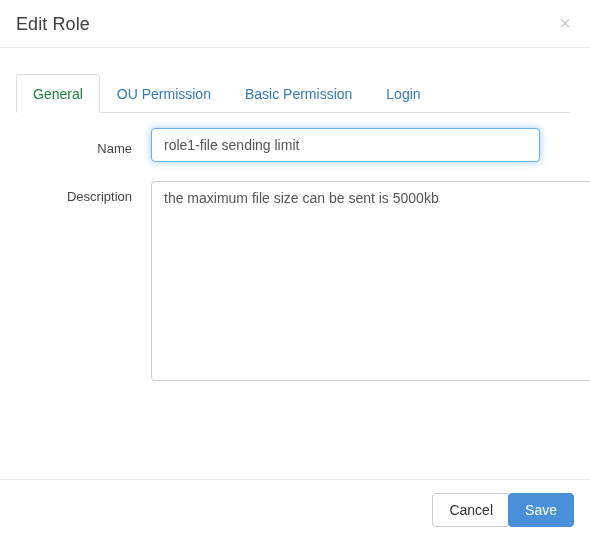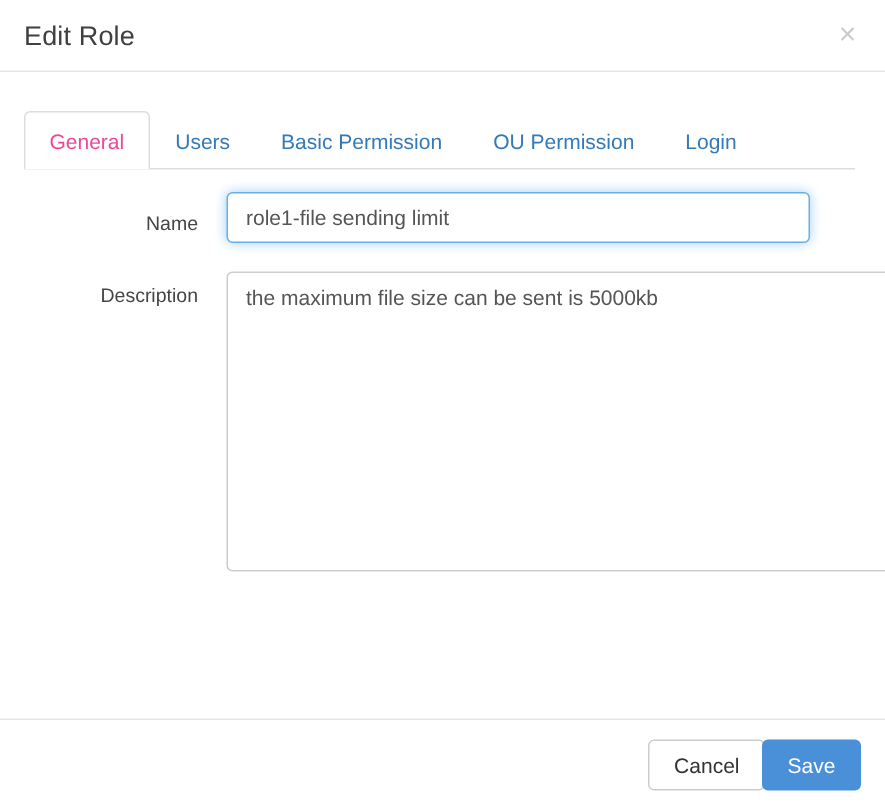--- a/index.html
+++ b/index.html
@@ -81,21 +81,21 @@
     line-height: 20px;
     cursor: pointer;
     border: 1px solid transparent;
     border-radius: 4px 4px 0 0;
     box-sizing: border-box;
     margin-bottom: -1px;
     background: transparent;
     white-space: nowrap;
   }
   .tab.active {
-    color: #ec4899;
+    color: #15803d;
     background: #ffffff;
     border: 1px solid #dddddd;
     border-bottom-color: #ffffff;
     cursor: default;
   }
 
   
   .form-body {
     position: absolute;
     left: 0;
@@ -199,23 +199,22 @@
 <div class="modal">
 
   <div class="modal-header">
     <div class="modal-title">Edit Role</div>
     <button class="close-btn">×</button>
   </div>
 
   <div class="tabs-wrap">
     <div class="tabs">
       <div class="tab active">General</div>
-      <div class="tab">Users</div>
+      <div class="tab">OU Permission</div>
       <div class="tab">Basic Permission</div>
-      <div class="tab">OU Permission</div>
       <div class="tab">Login</div>
     </div>
   </div>
 
   <div class="form-body">
 
     <div class="form-row name-row">
       <div class="form-label name-label">Name</div>
       <input class="text-input" type="text" value="role1-file sending limit" style="">
     </div>

